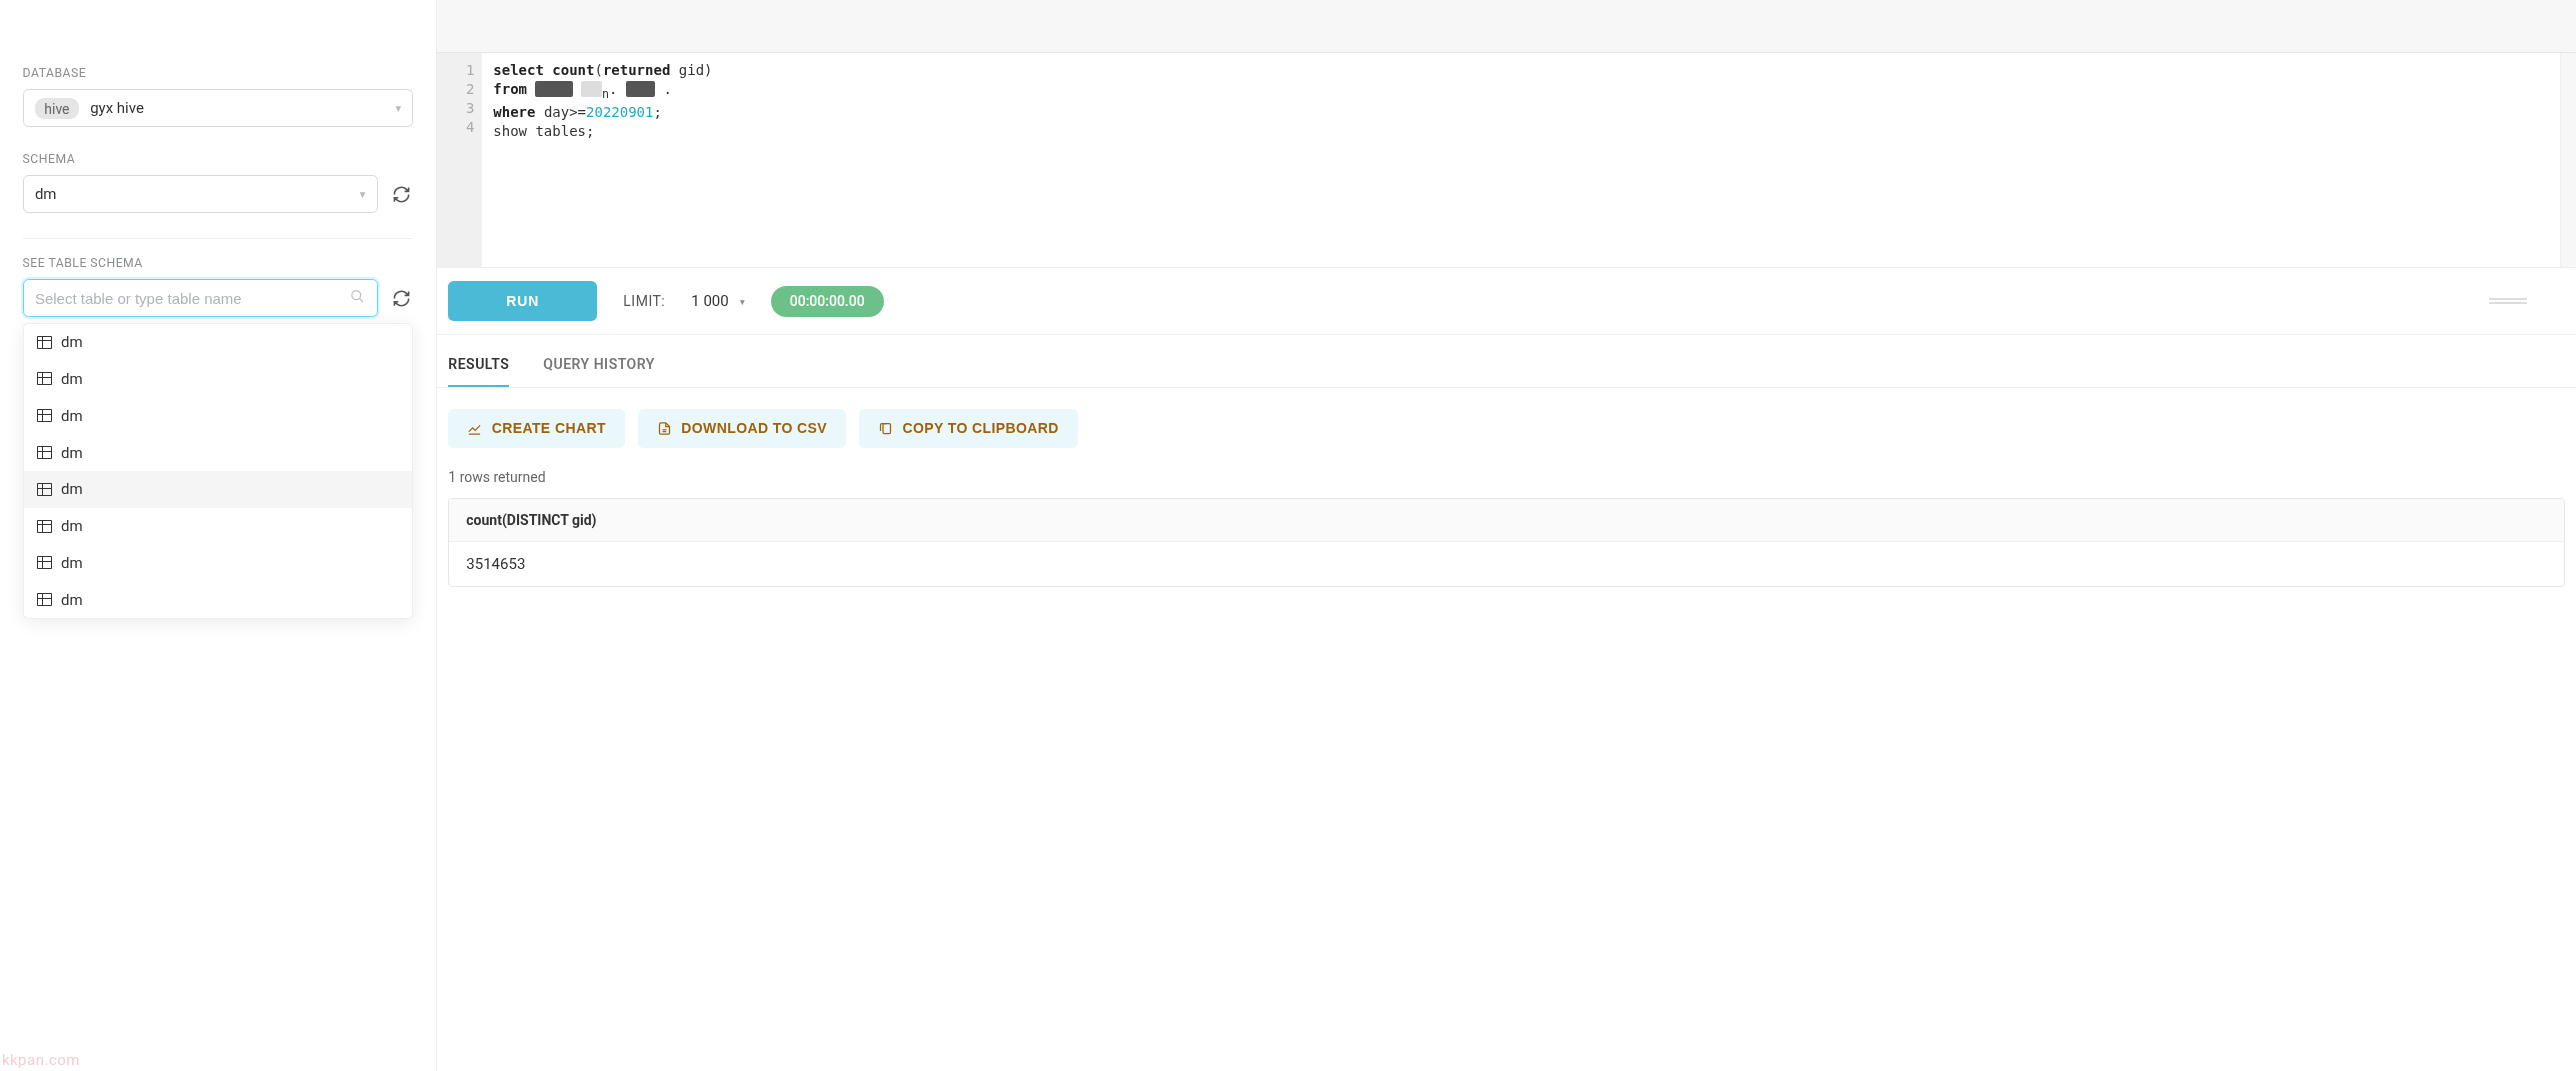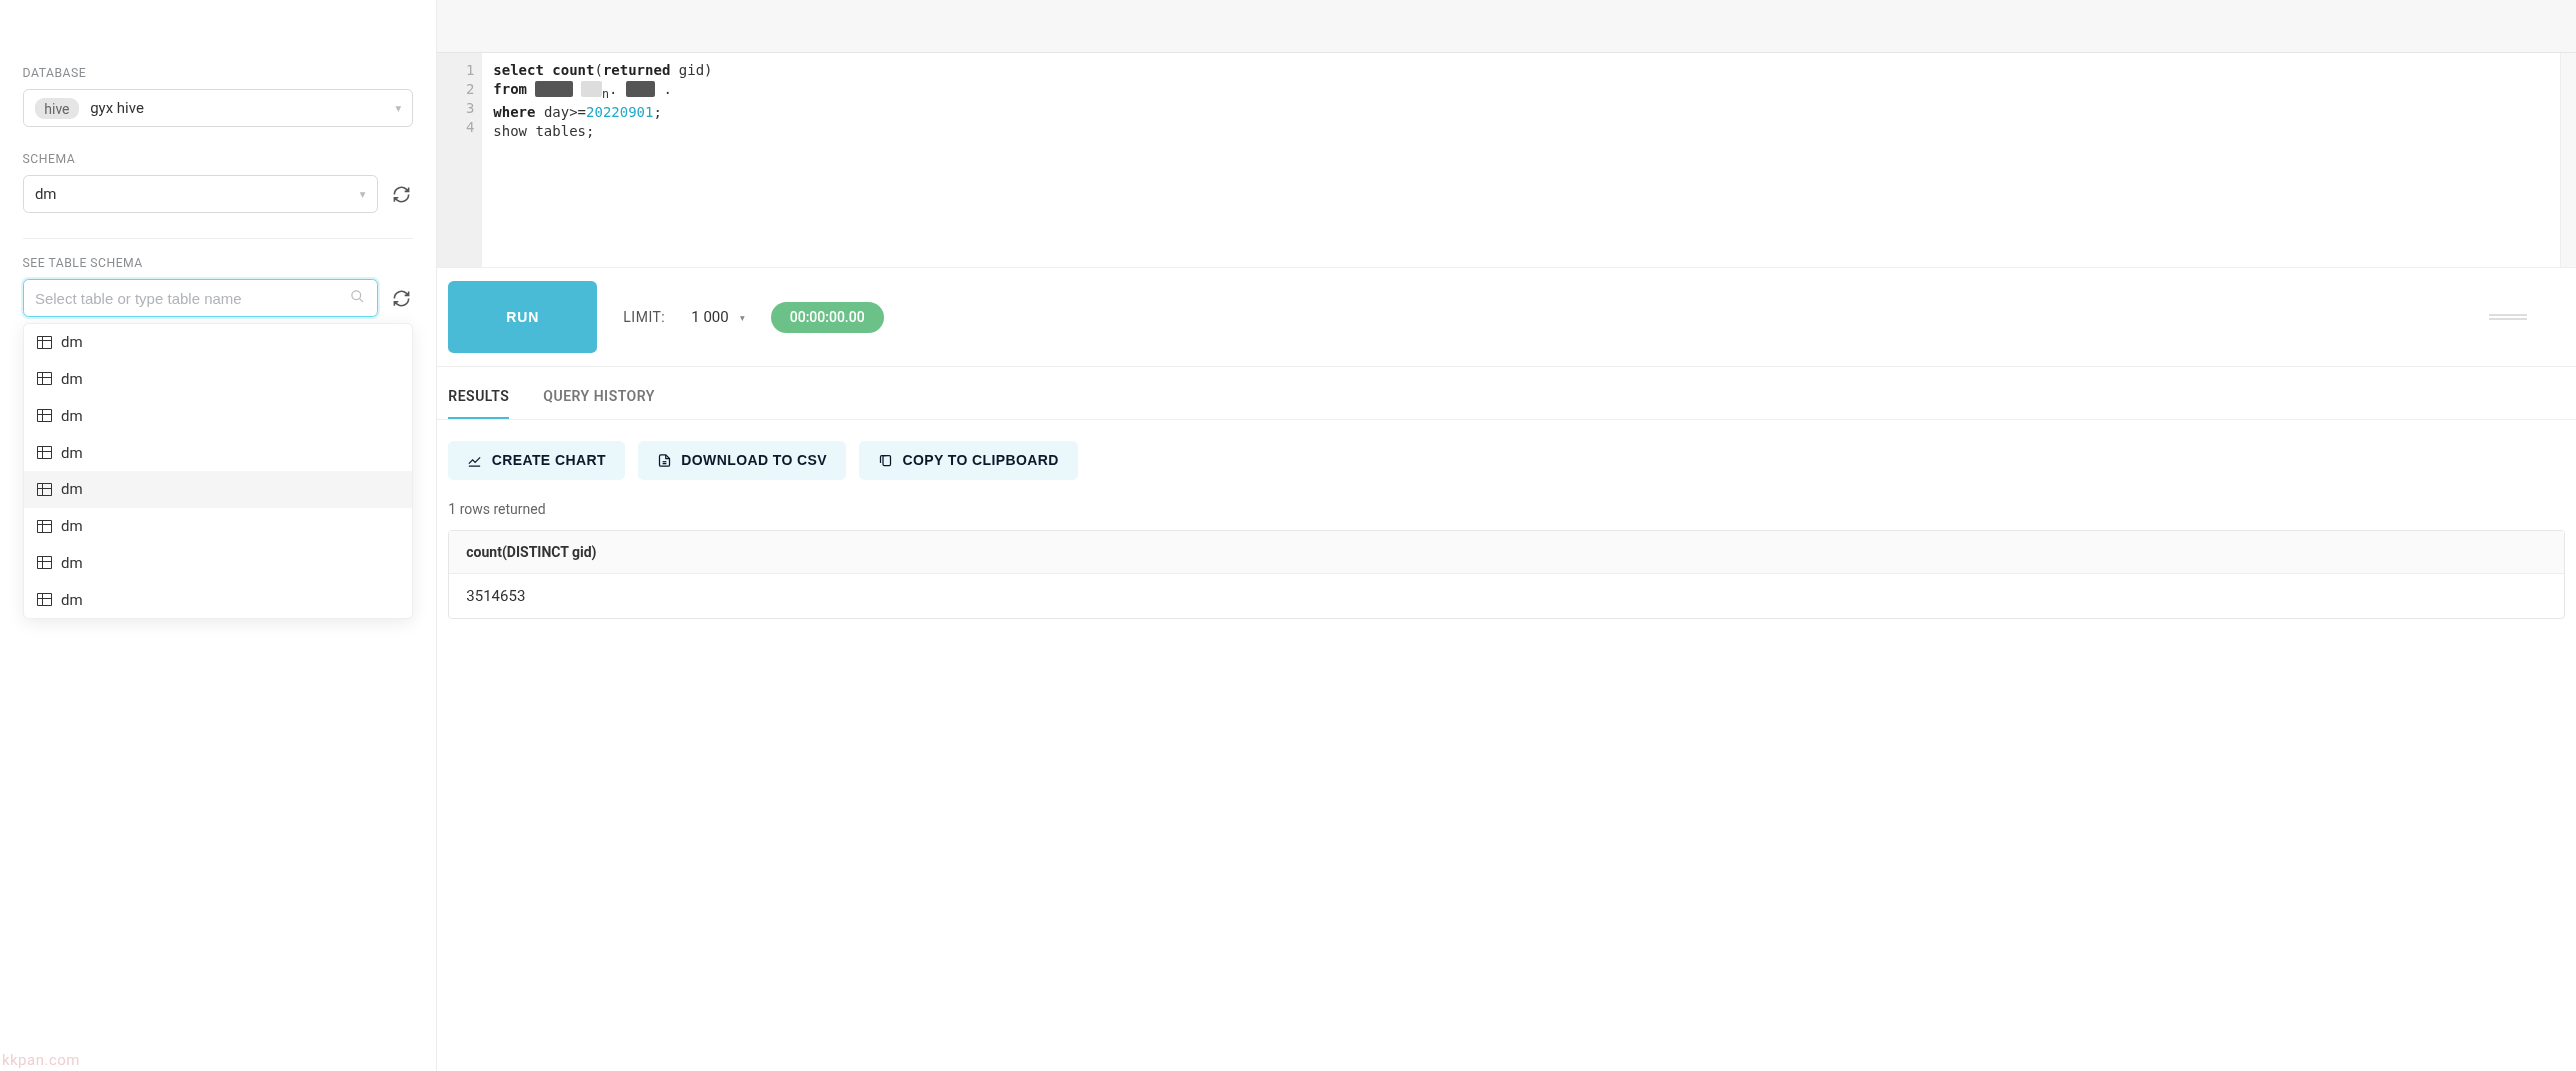--- a/index.html
+++ b/index.html
@@ -46,34 +46,34 @@
 .editor-area { display: flex; background: #fafafa; border-bottom: 0.9px solid #eee; height: 215px; }
 .gutter { width: 45px; background: #f0f0f0; text-align: right; padding: 7.5px 7.5px 7.5px 0; color: #aaa; font-family: Menlo, Consolas, monospace; font-size: 14px; line-height: 19px; }
 .code { padding: 7.5px 11.3px; font-family: Menlo, Consolas, monospace; font-size: 14px; line-height: 19px; white-space: pre; flex: 1; background: #fff; border-right: 0.9px solid #eee; position: relative; }
 .scroll-track { width: 15px; background: #f7f7f7; }
 .kw { font-weight: bold; color: #222; }
 .num { color: #1fa8c9; }
 .redact { background: #555; color: transparent; border-radius: 1.9px; padding: 0 1.9px; }
 .redact.light { background: #ddd; }
 
 .run-bar { display: flex; align-items: center; gap: 26px; padding: 13px 11.3px; border-bottom: 0.9px solid #eee; }
-.run-btn { background: #49bbd6; color: #fff; border: none; border-radius: 5.6px; padding: 28px 58px; font-size: 14px; font-weight: 600; letter-spacing: 0.9px; }
+.run-btn { background: #49bbd6; color: #fff; border: none; border-radius: 5.6px; padding: 12px 58px; font-size: 14px; font-weight: 600; letter-spacing: 0.9px; }
 .limit-label { color: #555; font-size: 14px; letter-spacing: 0.5px; }
 .limit-val { display: inline-flex; align-items: center; gap: 11.3px; font-size: 15px; color: #333; }
 .limit-val .chev { color: #888; font-size: 9.4px; }
 .timer-pill { background: #6bc187; color: #fff; border-radius: 19px; padding: 7.5px 19px; font-size: 14px; font-weight: 500; }
 .drag-handle { margin-left: auto; margin-right: 38px; width: 38px; height: 5.6px; display: flex; flex-direction: column; gap: 1.9px; align-items: center; }
 .drag-handle span { width: 38px; height: 1.9px; background: #ddd; display: block; }
 
 .result-tabs { display: flex; gap: 34px; padding: 21px 11.3px 0 11.3px; border-bottom: 0.9px solid #eee; }
 .rtab { padding-bottom: 13px; font-size: 14px; font-weight: 600; color: #777; letter-spacing: 0.5px; }
 .rtab.active { color: #333; border-bottom: 2.8px solid #49bbd6; }
 
 .actions-row { display: flex; align-items: center; gap: 13px; padding: 21px 11.3px; }
-.action-btn { display: inline-flex; align-items: center; gap: 9.4px; background: #eaf7fb; color: #0f172a; border: none; border-radius: 5.6px; padding: 11.3px 19px; font-size: 14px; font-weight: 600; letter-spacing: 0.4px; }
+.action-btn { display: inline-flex; align-items: center; gap: 9.4px; background: #eaf7fb; color: #a16207; border: none; border-radius: 5.6px; padding: 11.3px 19px; font-size: 14px; font-weight: 600; letter-spacing: 0.4px; }
 .action-btn svg { width: 15px; height: 15px; }
 .filter-input { margin-left: 11.3px; border: 0.9px solid #d9d9d9; border-radius: 5.6px; height: 40px; flex: 1; padding: 0 13px; font-size: 15px; }
 .filter-input::placeholder { color: #b0b3b8; }
 
 .rows-returned { padding: 0 11.3px 13px 11.3px; color: #666; font-size: 14px; }
 
 .result-table { margin: 0 11.3px; border: 0.9px solid #e6e6e6; border-radius: 3.8px; overflow: hidden; }
 .result-table .th { background: #fafafa; padding: 13px 17px; font-weight: 700; font-size: 14px; border-bottom: 0.9px solid #eee; }
 .result-table .td { padding: 13px 17px; font-size: 15px; }
 

